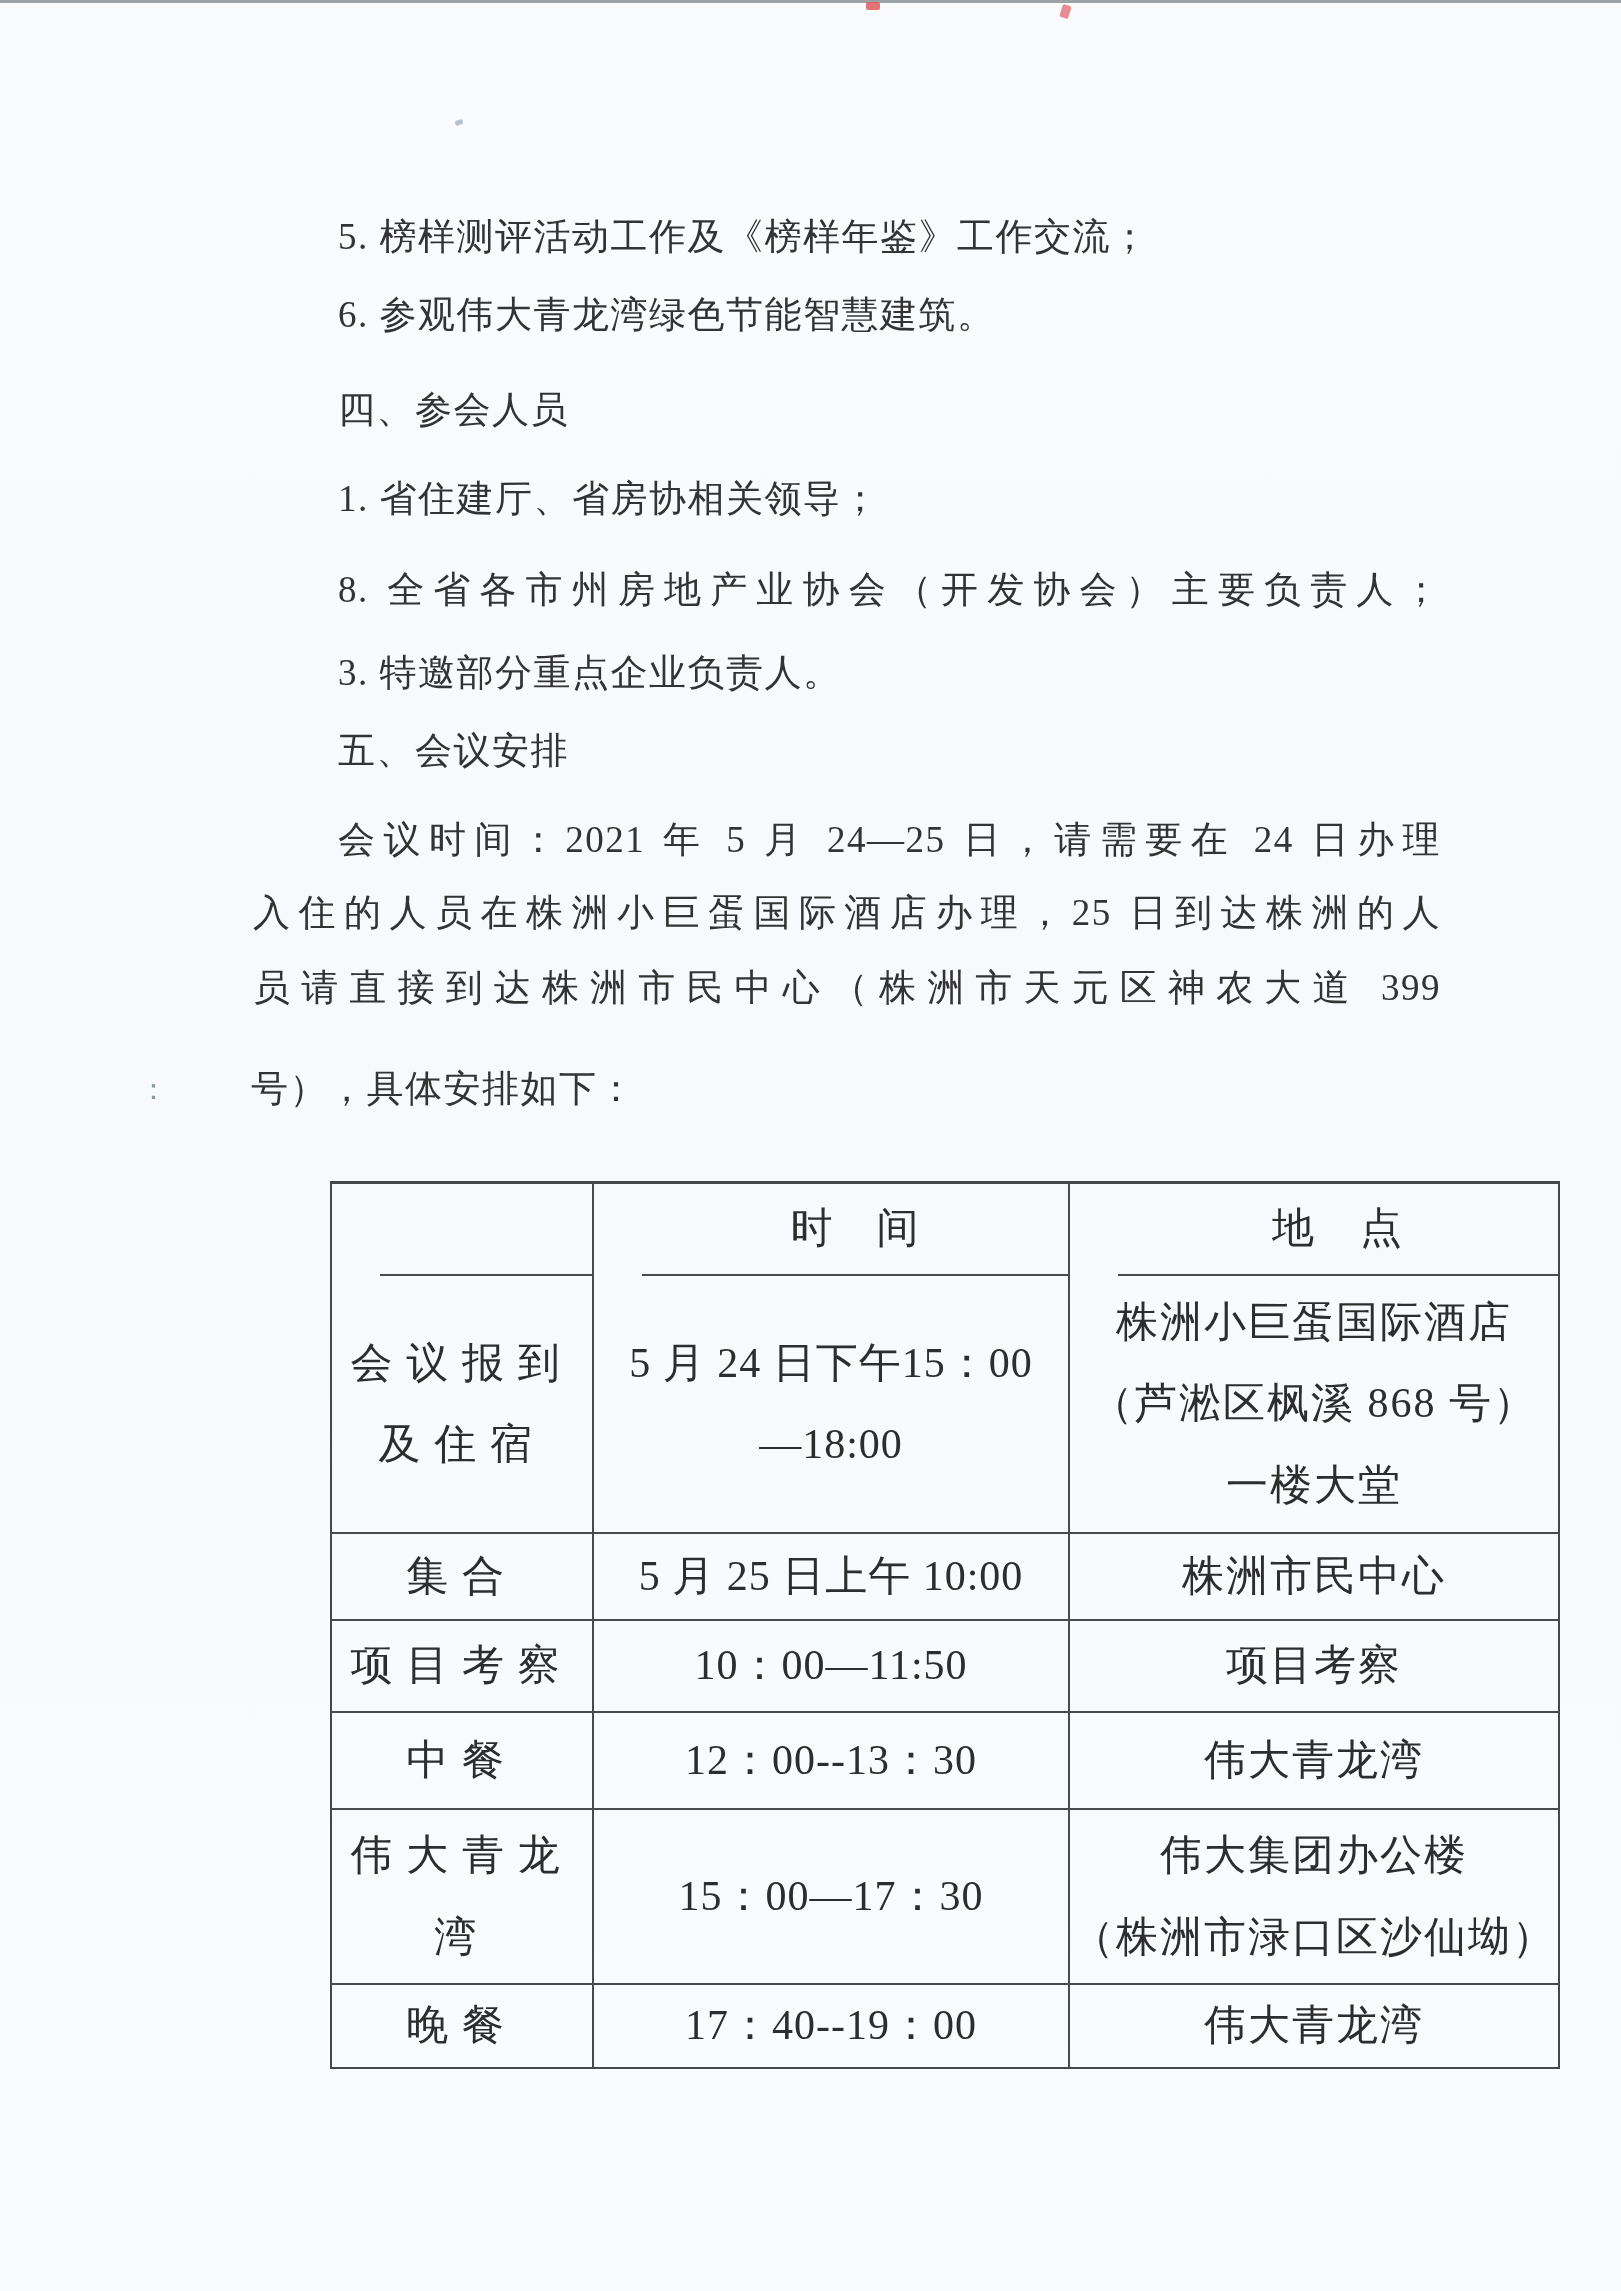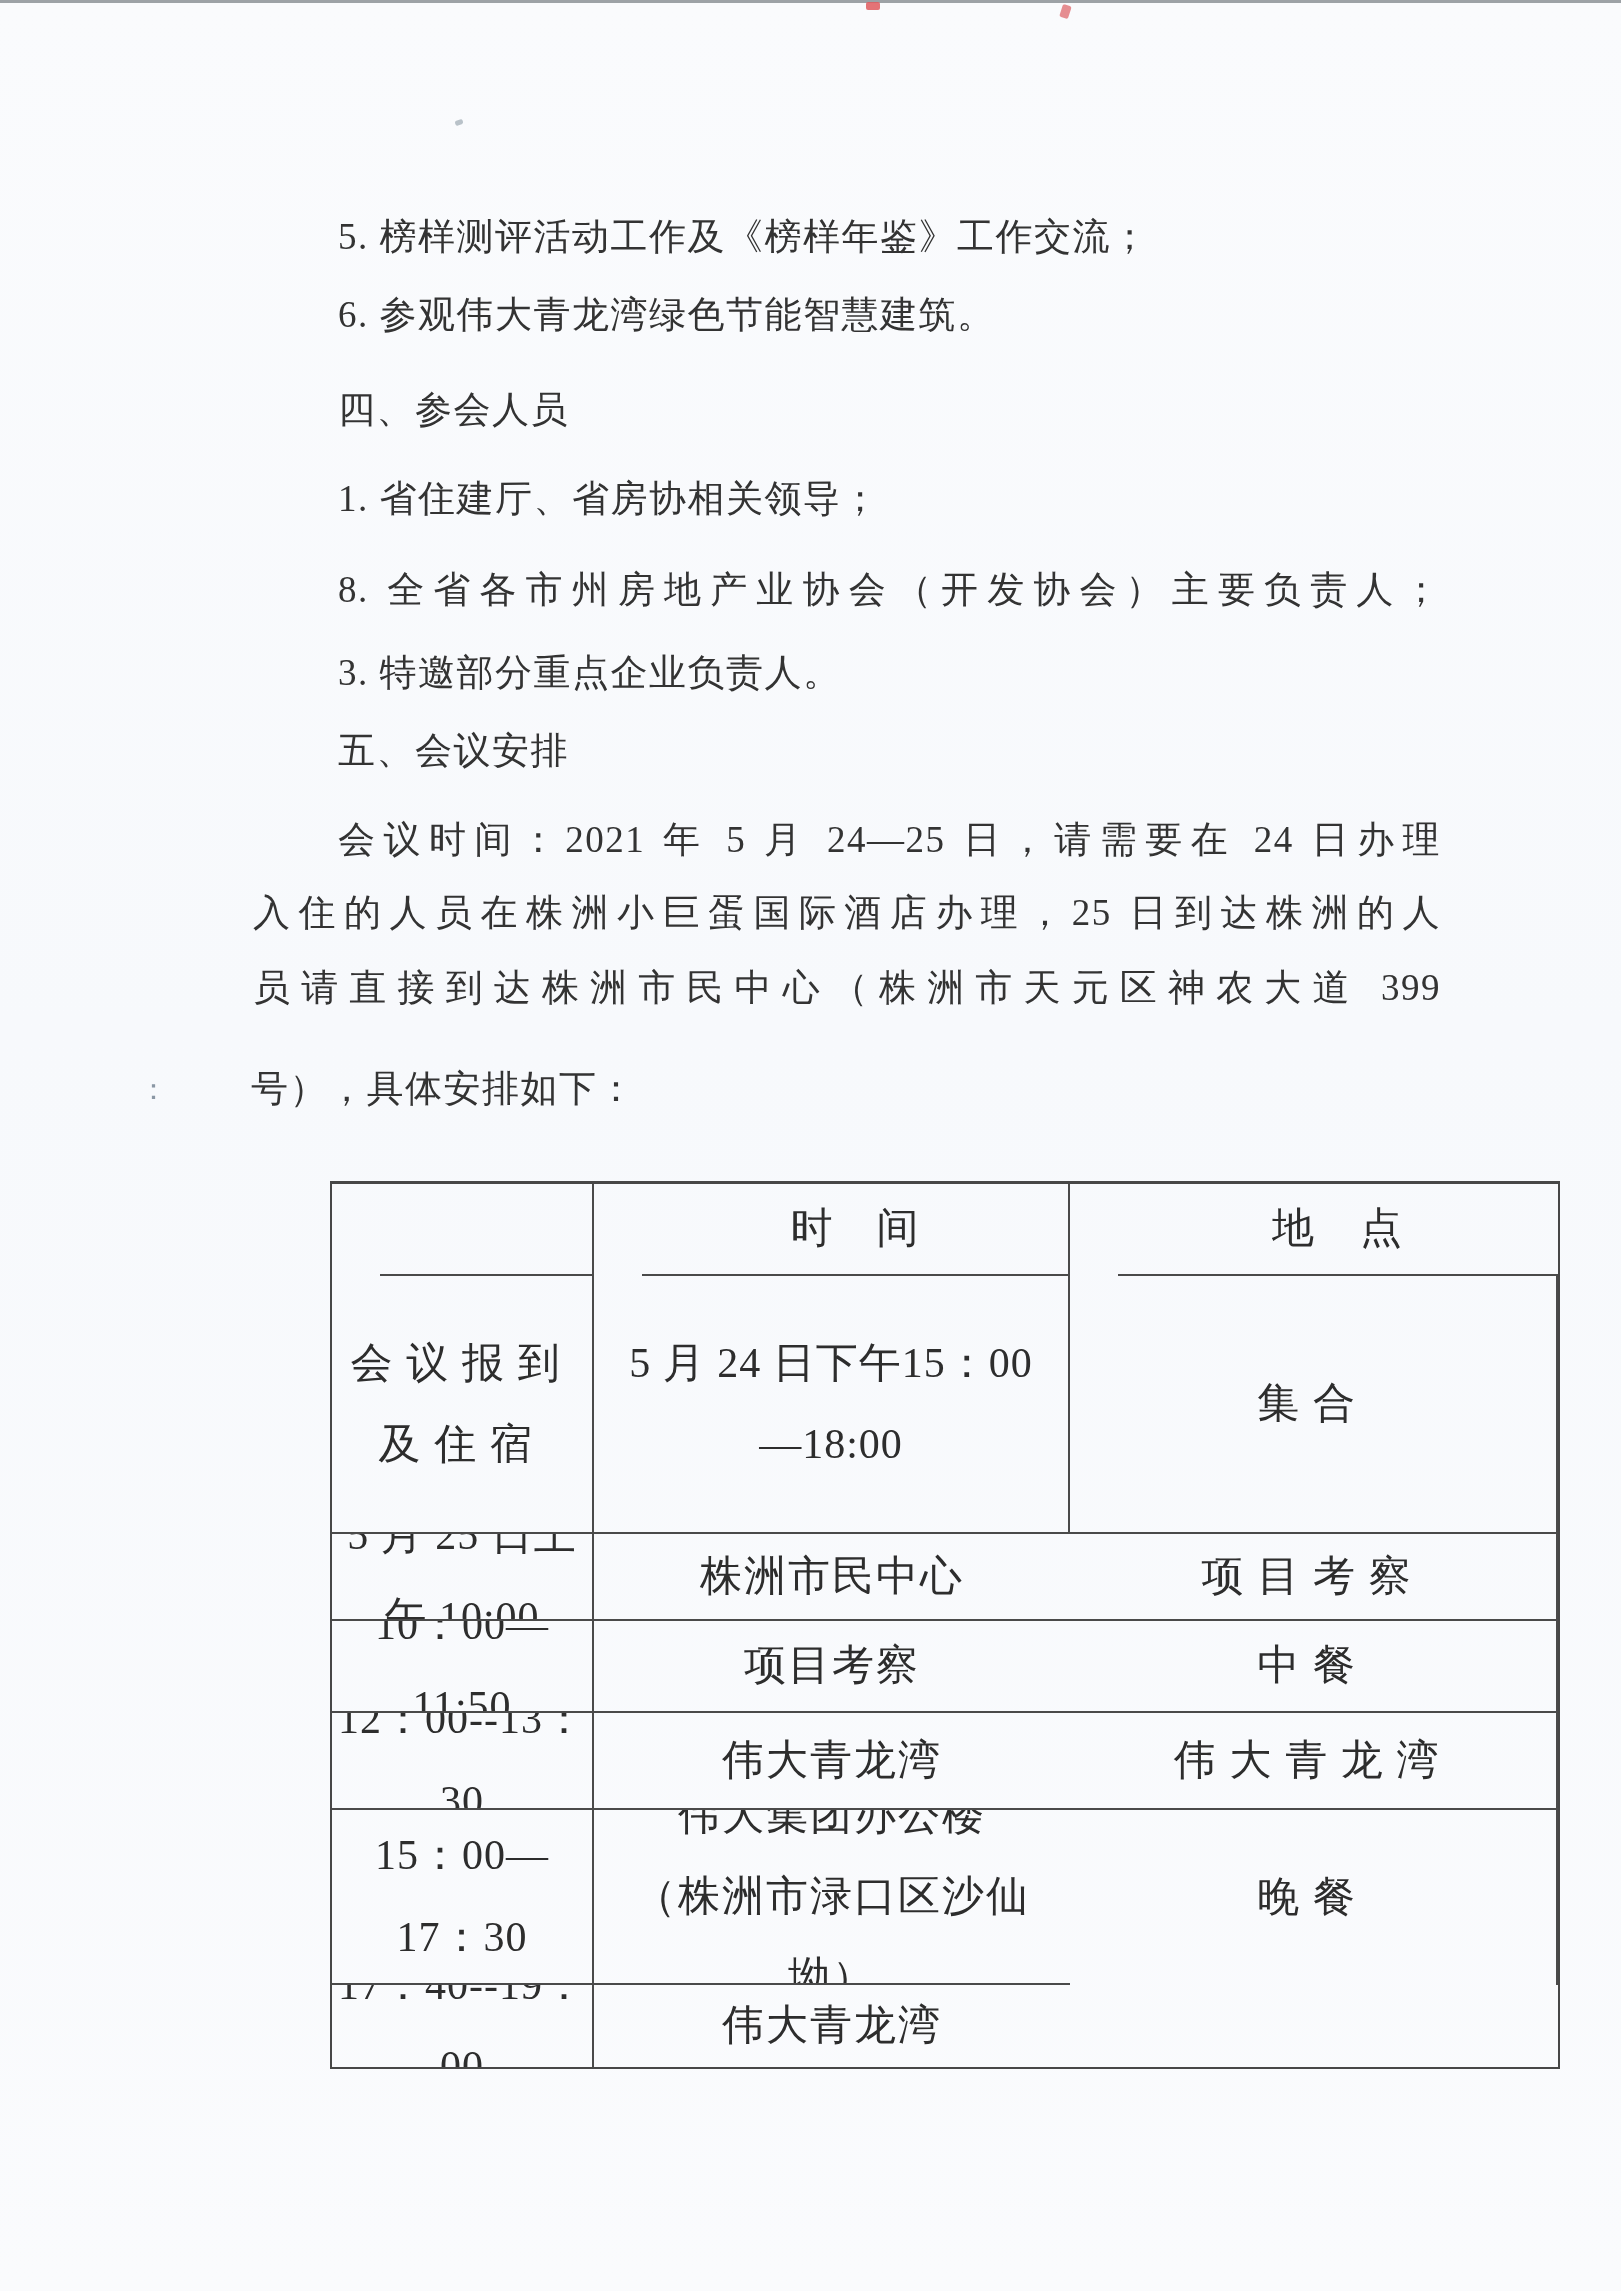--- a/index.html
+++ b/index.html
@@ -97,20 +97,23 @@
   <div class="schedule">
 
     <div class="cell h c0 activity"></div>
     <div class="cell h c1 time">时　间</div>
     <div class="cell h c2 location">地　点</div>
 
     <div class="cell c0 activity">会议报到
 及住宿</div>
     <div class="cell c1 time">5 月 24 日下午15：00
 —18:00</div>
+    <div class="cell c2 location">株洲小巨蛋国际酒店
+（芦淞区枫溪 868 号）
+一楼大堂</div>
 
     <div class="cell c0 activity">集合</div>
     <div class="cell c1 time">5 月 25 日上午 10:00</div>
     <div class="cell c2 location">株洲市民中心</div>
 
     <div class="cell c0 activity">项目考察</div>
     <div class="cell c1 time">10：00—11:50</div>
     <div class="cell c2 location">项目考察</div>
 
     <div class="cell c0 activity">中餐</div>

